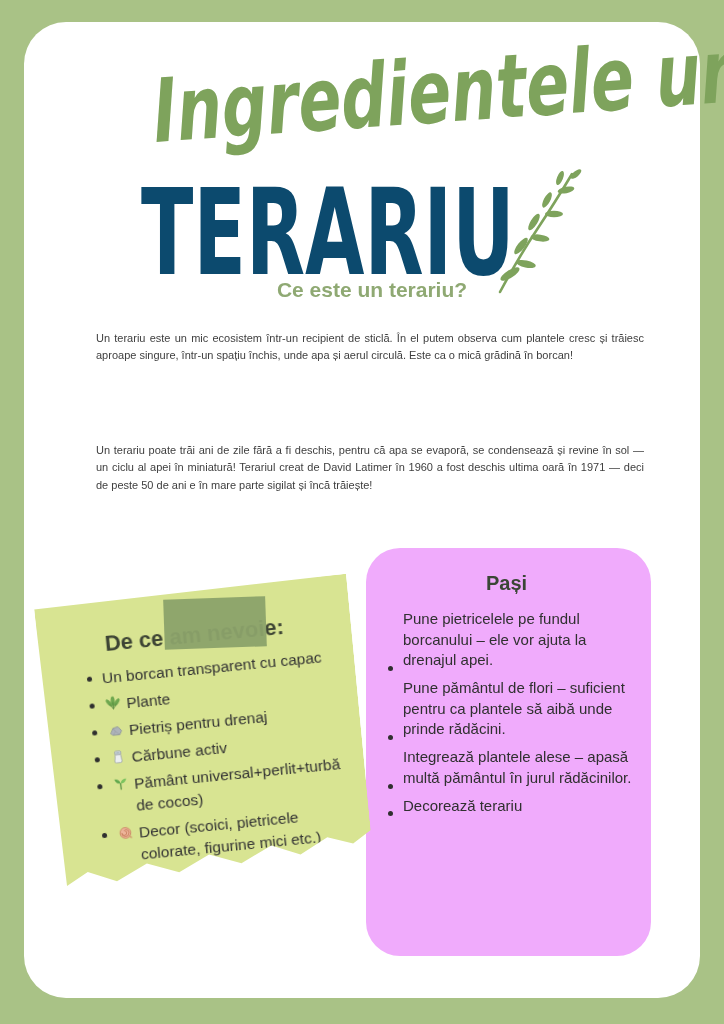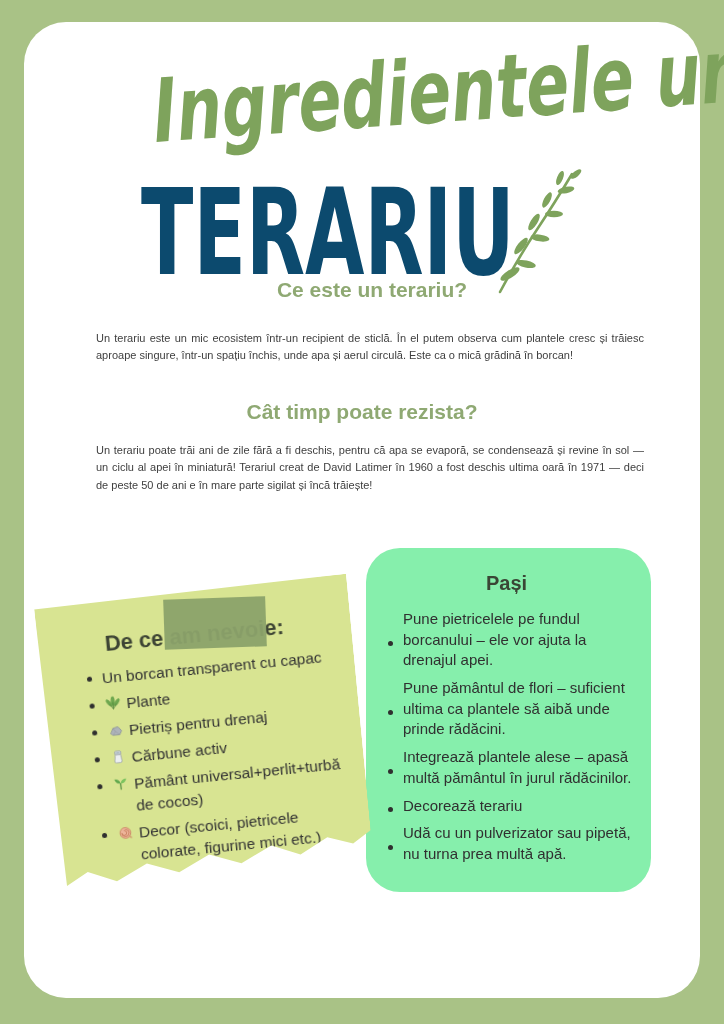--- a/index.html
+++ b/index.html
@@ -75,33 +75,33 @@
       radial-gradient(circle at 28px 28px,#5e7547 5px,transparent 5.6px),
       radial-gradient(circle at 66px 32px,#5e7547 5px,transparent 5.6px),
       radial-gradient(circle at 10px 44px,#5e7547 5px,transparent 5.6px),
       radial-gradient(circle at 50px 46px,#5e7547 5px,transparent 5.6px),
       radial-gradient(circle at 92px 42px,#5e7547 5px,transparent 5.6px),
       linear-gradient(to bottom,#91a673 0 45%,#83996а 45% 100%);
     background-color:#8ba26a;
   }
   
   .steps{
-    position:absolute;left:342px;top:526px;width:285px;height:344px;
-    background:#86efac;border-radius:34px;z-index:1;
+    position:absolute;left:342px;top:526px;width:285px;height:408px;
+    background:#f0abfc;border-radius:34px;z-index:1;
     padding:24px 18px 18px 14px;box-sizing:border-box;
   }
   .steps-h{
     text-align:center;color:#3a4635;font-weight:700;font-size:20px;
     margin:0 0 14px 0;
   }
   .steps-list{
     list-style:none;margin:0;padding:0 0 0 8px;
     color:#303030;font-size:15px;line-height:1.38;
   }
-  .steps-list li{display:flex;align-items:center;margin-bottom:7px;}
+  .steps-list li{display:flex;align-items:flex-end;margin-bottom:7px;}
   .steps-list .dot{margin-top:7px;}
 </style>
 </head>
 <body>
 
 <svg width="0" height="0" style="position:absolute" aria-hidden="true">
   <defs>
     <symbol id="herb-icon" viewBox="0 0 20 20">
       <g fill="#6fa84f">
         <ellipse cx="10" cy="8" rx="2.4" ry="6"></ellipse>
@@ -159,21 +159,20 @@
       <ellipse cx="55" cy="32" rx="8.5" ry="3.2" transform="rotate(-62 55 32)"></ellipse>
       <ellipse cx="74" cy="22" rx="8.5" ry="3.2" transform="rotate(-12 74 22)"></ellipse>
       <ellipse cx="68" cy="10" rx="7.5" ry="3" transform="rotate(-68 68 10)"></ellipse>
       <ellipse cx="84" cy="6" rx="6.5" ry="2.8" transform="rotate(-40 84 6)"></ellipse>
     </g>
   </svg>
 
   <div class="sec-h sec-h1">Ce este un terariu?</div>
   <p class="sec-p sec-p1">Un terariu este un mic ecosistem într-un recipient de sticlă. În el putem observa cum plantele cresc și trăiesc aproape singure, într-un spațiu închis, unde apa și aerul circulă. Este ca o mică grădină în borcan!</p>
 
-  <div class="sec-h sec-h2">Cât timp poate rezista?</div>
   <p class="sec-p sec-p2">Un terariu poate trăi ani de zile fără a fi deschis, pentru că apa se evaporă, se condensează și revine în sol — un ciclu al apei în miniatură! Terariul creat de David Latimer în 1960 a fost deschis ultima oară în 1971 — deci de peste 50 de ani e în mare parte sigilat și încă trăiește!</p>
 
   <div class="note">
     <div class="note-h">De ce am nevoie:</div>
     <ul class="note-list">
 
     <li>
         <span class="dot"></span>
 
         <span>Un borcan transparent cu capac</span>
@@ -227,30 +226,26 @@
   <div class="steps">
     <div class="steps-h">Pași</div>
     <ul class="steps-list">
 
     <li>
         <span class="dot"></span>
         <span>Pune pietricelele pe fundul borcanului – ele vor ajuta la drenajul apei.</span>
       </li>
         <li>
         <span class="dot"></span>
-        <span>Pune pământul de flori – suficient ultima ca plantele să aibă unde prinde rădăcini.</span>
+        <span>Pune pământul de flori – suficient pentru ca plantele să aibă unde prinde rădăcini.</span>
       </li>
         <li>
         <span class="dot"></span>
         <span>Integrează plantele alese – apasă multă pământul în jurul rădăcinilor.</span>
       </li>
         <li>
         <span class="dot"></span>
         <span>Decorează terariu</span>
       </li>
-        <li>
-        <span class="dot"></span>
-        <span>Udă cu un pulverizator sau pipetă, nu turna prea multă apă.</span>
-      </li>
       </ul>
   </div>
 
 </div>
 
 </body></html>

